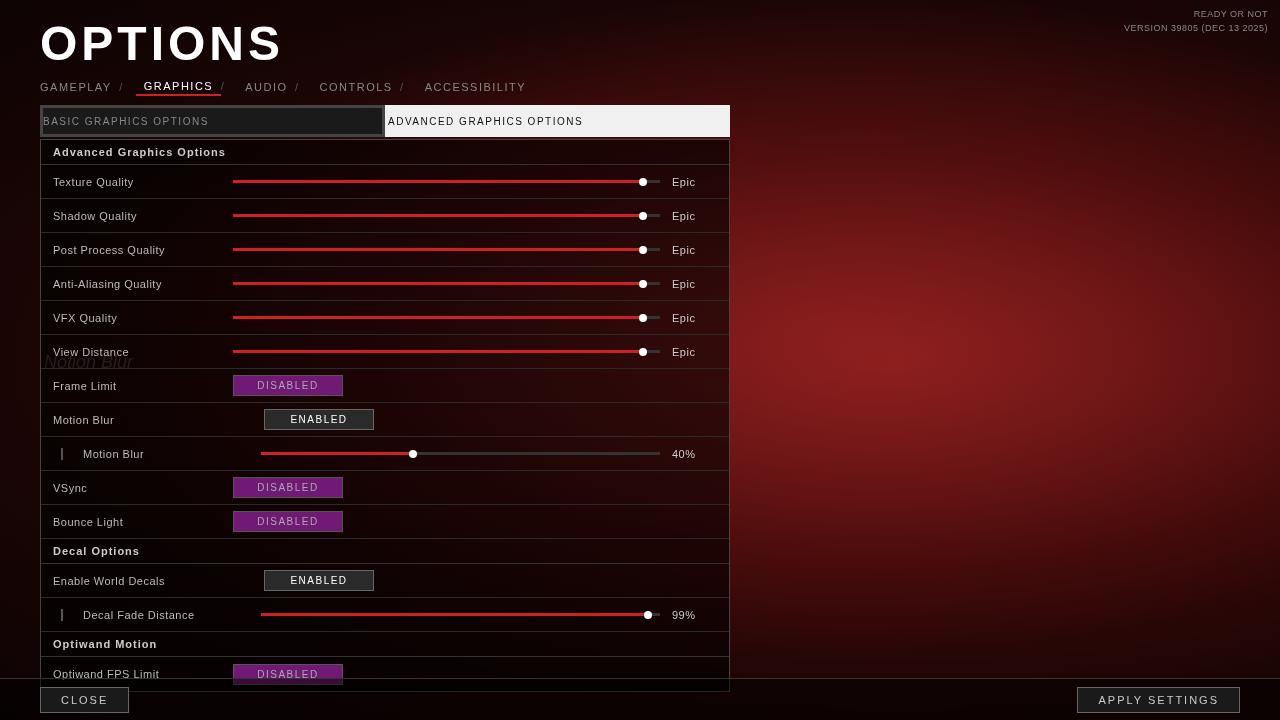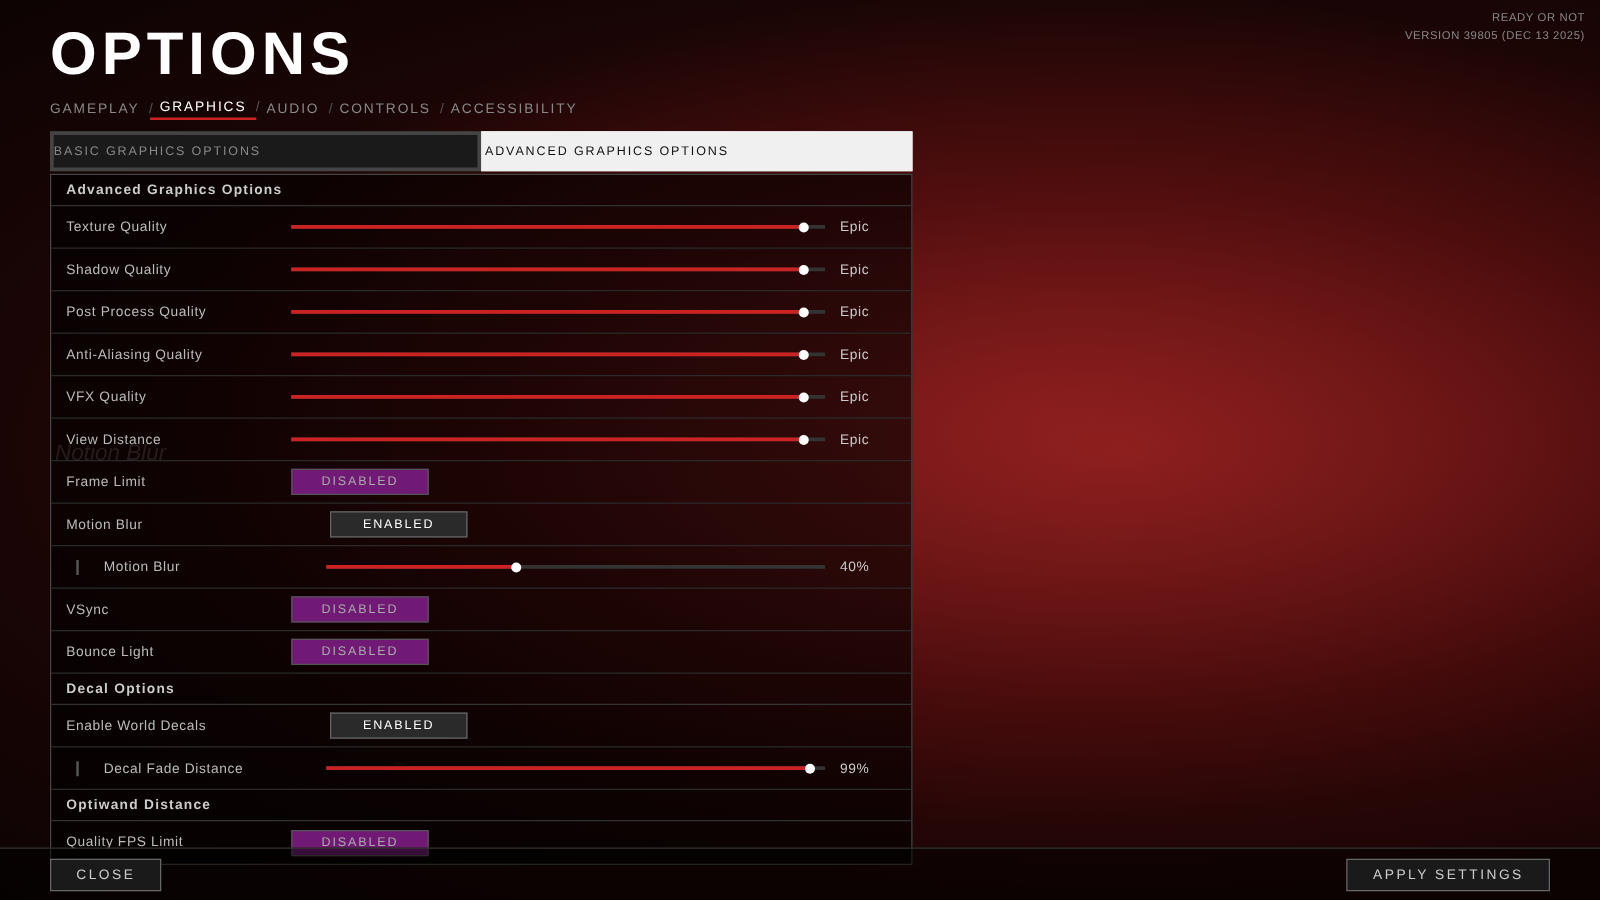--- a/index.html
+++ b/index.html
@@ -63,21 +63,21 @@
       line-height: 1;
     }
 
     
     .nav-tabs {
       position: absolute;
       top: 78px;
       left: 40px;
       display: flex;
       align-items: center;
-      gap: 0;
+      gap: 16px;
     }
 
     .nav-tab {
       font-size: 11px;
       letter-spacing: 1.5px;
       text-transform: uppercase;
       color: #888;
       padding: 2px 8px;
       cursor: pointer;
       position: relative;
@@ -439,24 +439,24 @@
         <span class="option-label indent">Decal Fade Distance</span>
         <div class="slider-container">
           <div class="slider-track">
             <div class="slider-fill" style="width:97%"></div>
             <div class="slider-thumb" style="left:97%"></div>
           </div>
         </div>
         <span class="option-value">99%</span>
       </div>
 
-      <div class="section-header">Optiwand Distance</div>
-
-      <div class="option-row">
-        <span class="option-label">Quality FPS Limit</span>
+      <div class="section-header">Optiwand Motion</div>
+
+      <div class="option-row">
+        <span class="option-label">Optiwand FPS Limit</span>
         <button class="toggle-btn disabled">DISABLED</button>
       </div>
 
     </div>
   </div>
 
   <div class="notion-blur-text">Notion Blur</div>
 
   <div class="bottom-bar">
     <button class="bottom-btn">CLOSE</button>

